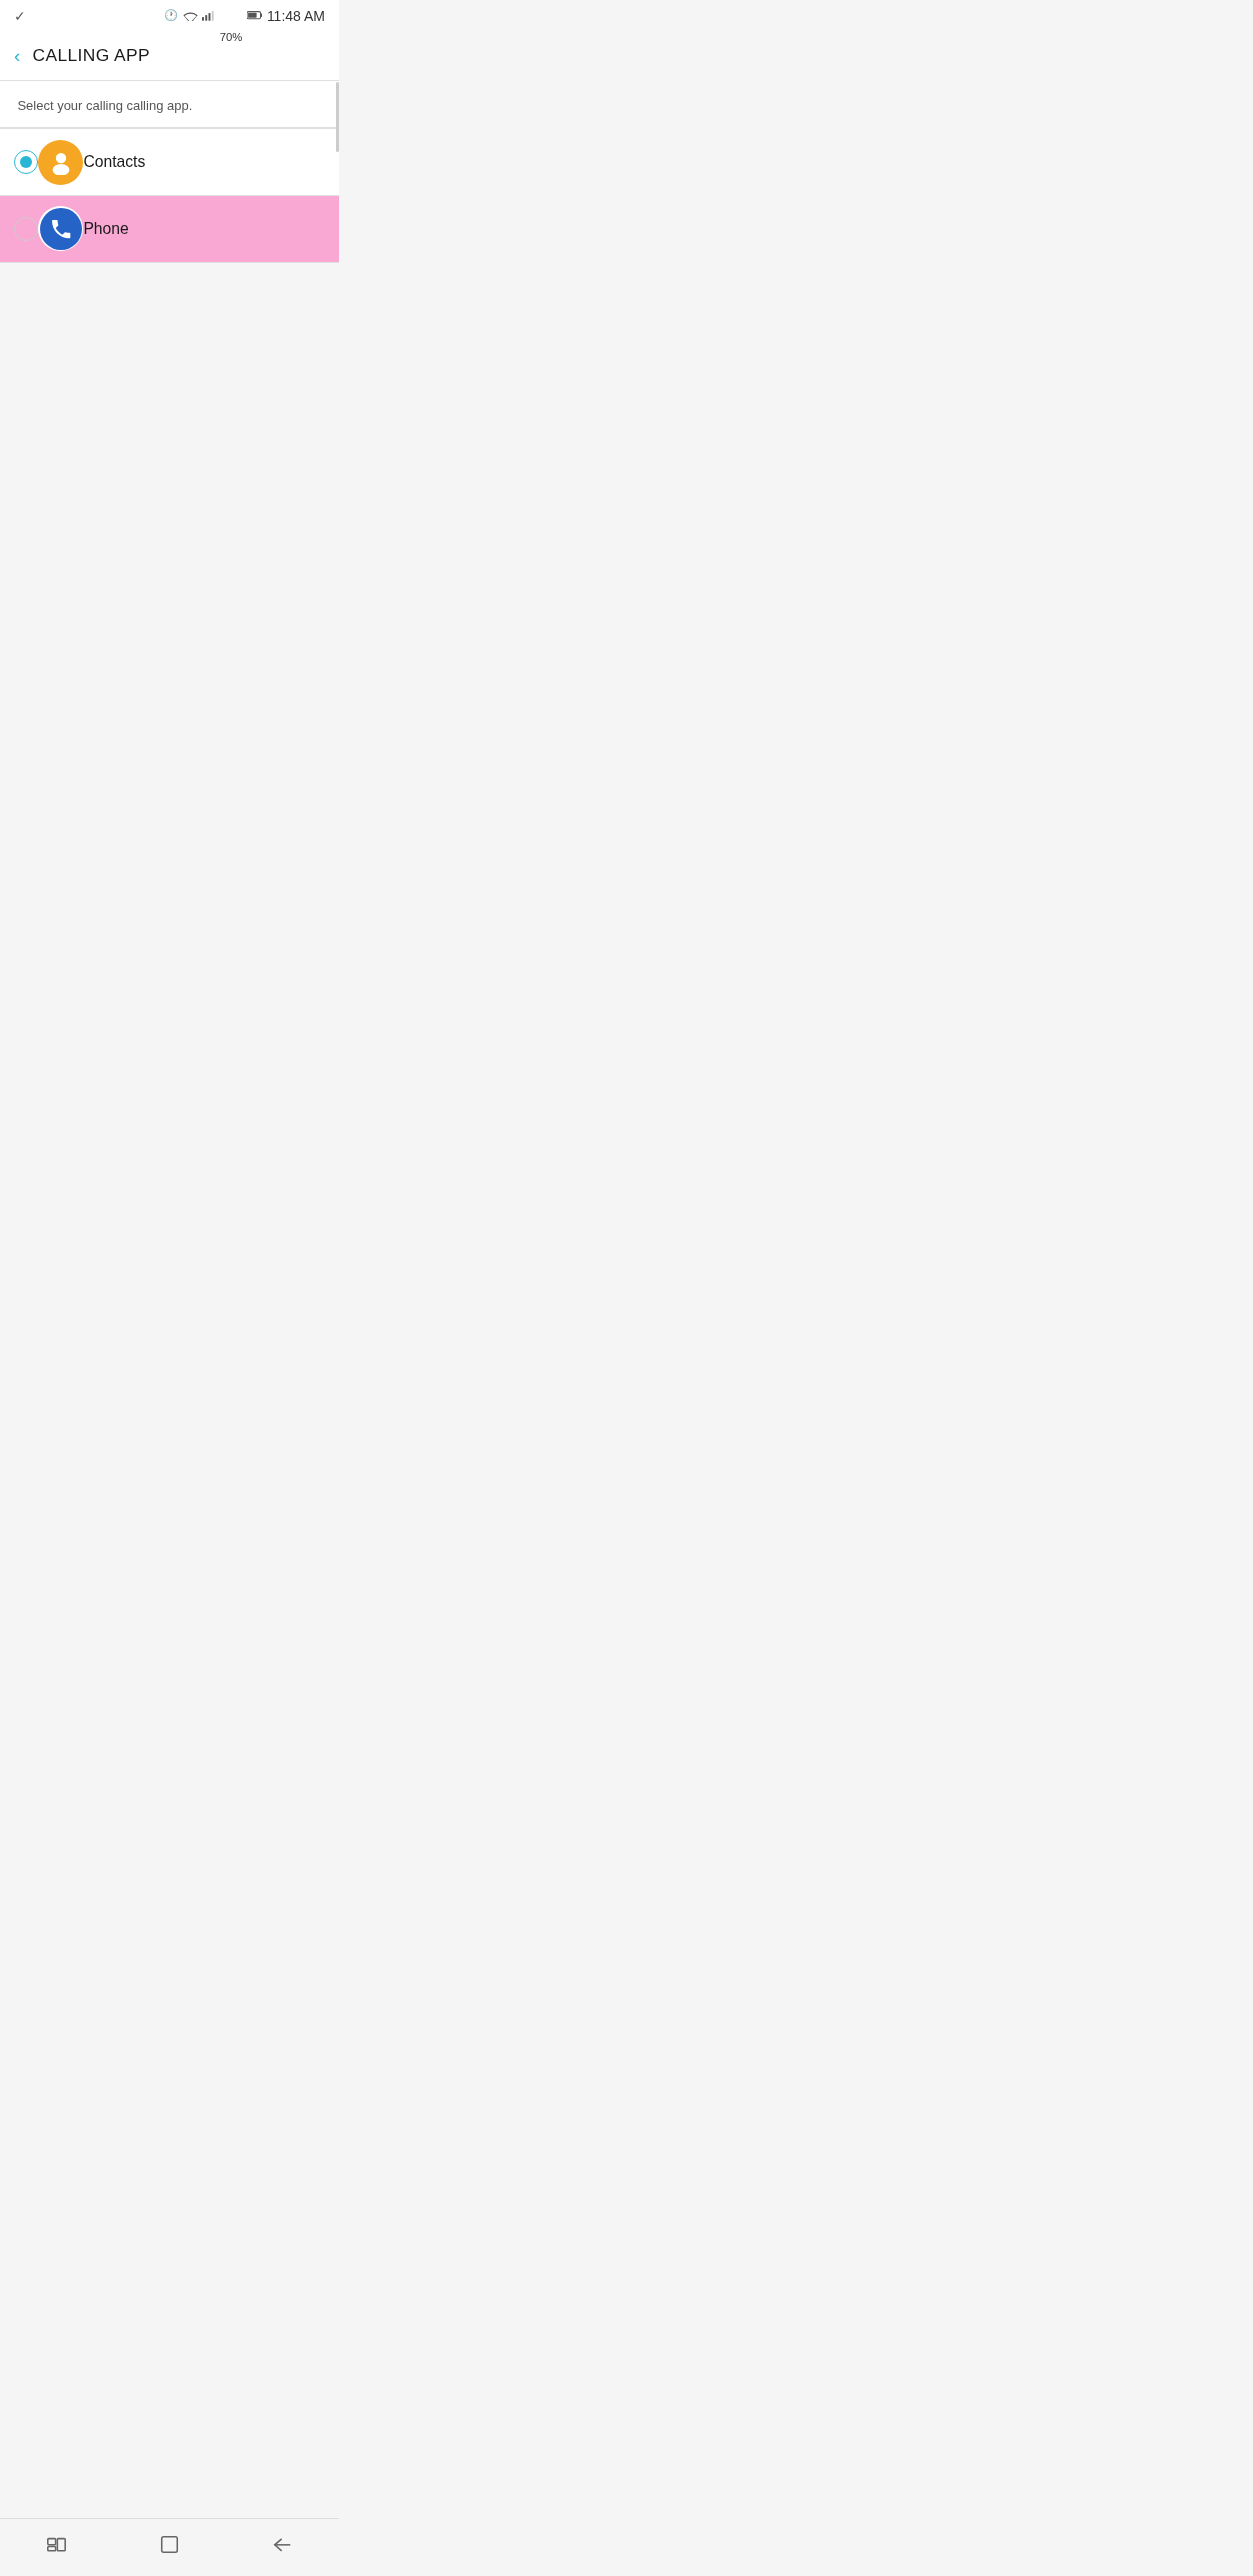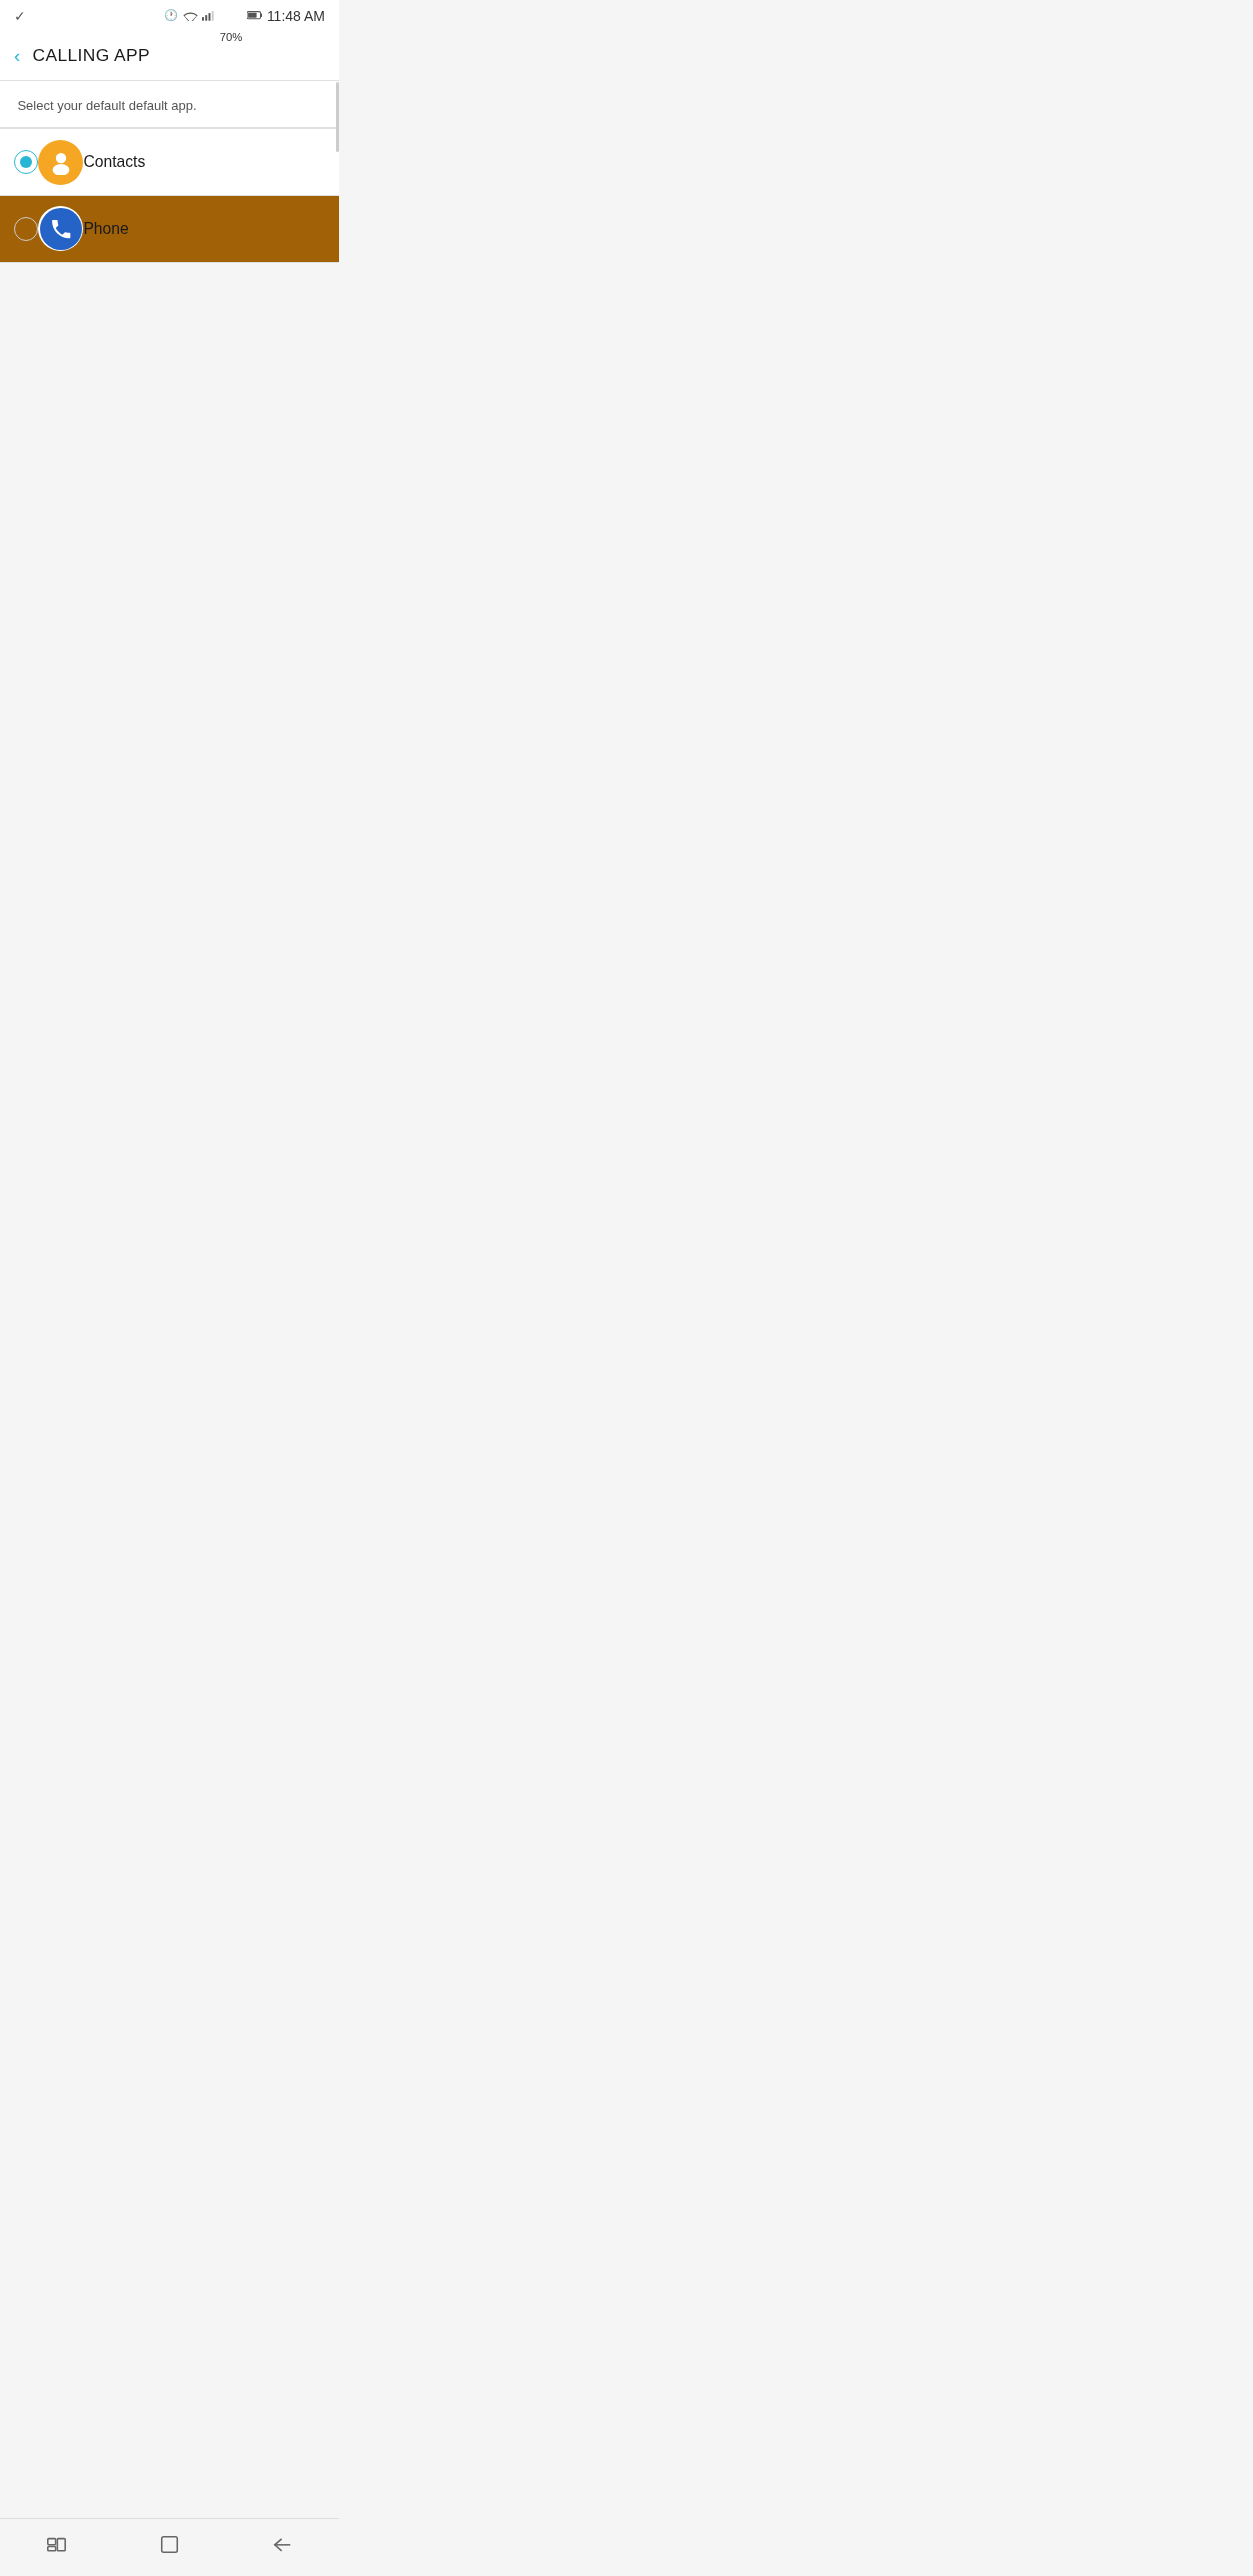--- a/index.html
+++ b/index.html
@@ -74,21 +74,21 @@
     
     .list-item {
       display: flex;
       align-items: center;
       padding: 10.4px 14px;
       background: #fff;
       cursor: pointer;
     }
 
     .list-item.highlighted {
-      background: #a16207;
+      background: #f9a8d4;
       text-align: center;
     }
 
     .radio-btn {
       width: 24.4px;
       height: 24.4px;
       border-radius: 50%;
       border: 1.7px solid #ccc;
       display: flex;
       align-items: center;
@@ -226,21 +226,21 @@
     </svg>
     <span style="font-size:14px; color:#333; font-weight:400;">11:48 AM</span>
   </div>
 </div>
 
 <div class="nav-bar">
   <span class="back-arrow">‹</span>
   <span class="page-title">CALLING APP</span>
 </div>
 
-<div class="description">Select your default default app.</div>
+<div class="description">Select your calling calling app.</div>
 
 <div class="divider"></div>
 
 <div class="list-item">
   <div class="radio-btn selected"></div>
   <div class="app-icon contacts-icon">
     <svg class="contacts-svg" viewBox="0 0 40 40">
       <circle cx="20" cy="14" r="8" fill="white"></circle>
       <ellipse cx="20" cy="32" rx="13" ry="9" fill="white"></ellipse>
     </svg>

